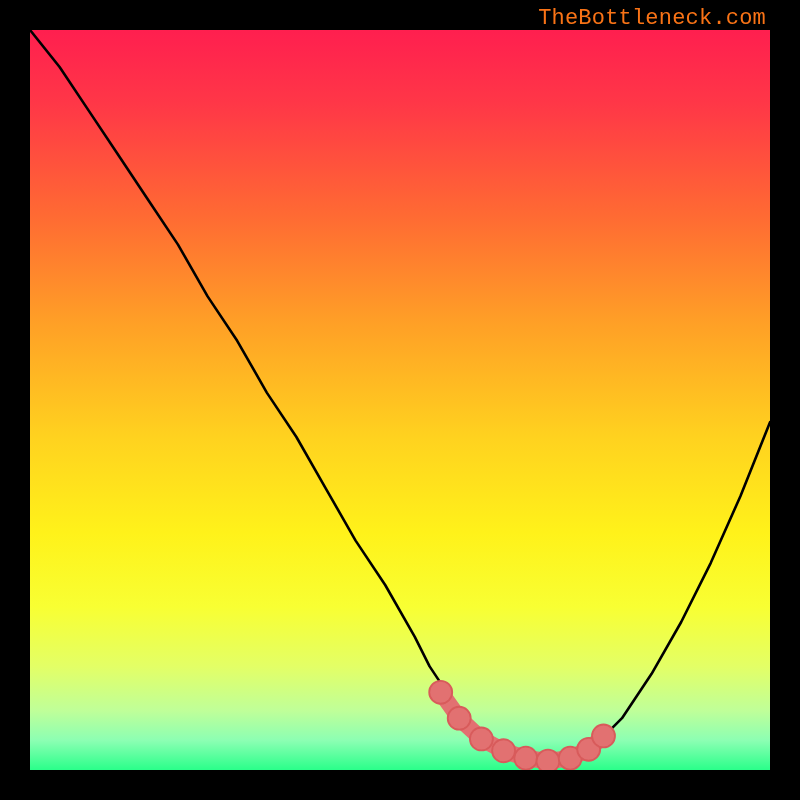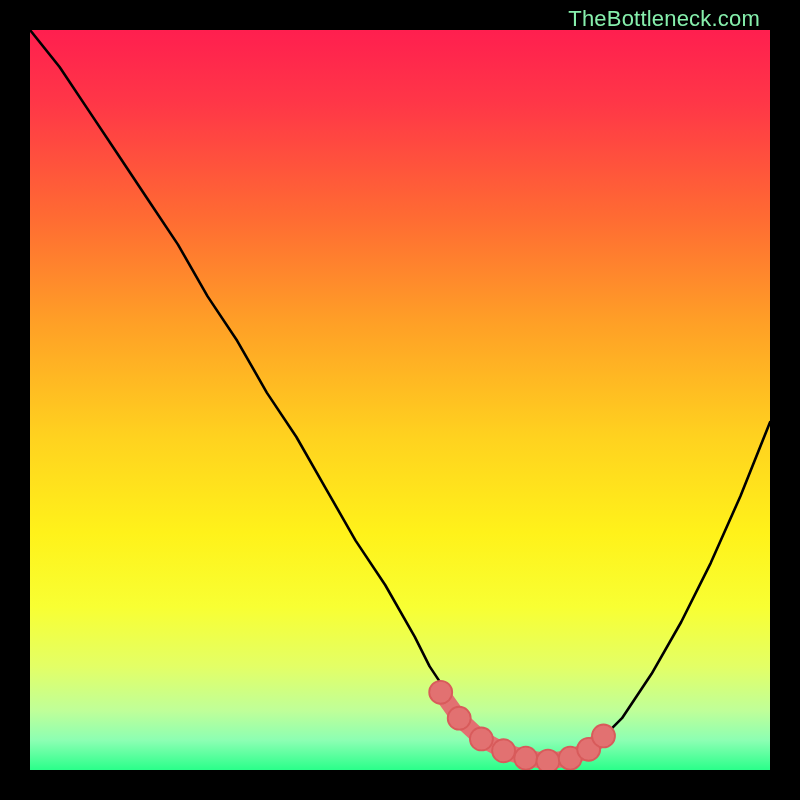--- a/index.html
+++ b/index.html
@@ -17,24 +17,24 @@
     width: 740px;
     height: 740px;
   }
   .gradient {
     position: absolute;
     inset: 0;
   }
   .watermark {
     position: absolute;
     top: 6px;
-    right: 40px;
-    font-family: Liberation Sans, sans-serif;
+    right: 34px;
+    font-family: Liberation Mono, monospace;
     font-size: 22px;
-    color: #86efac;
+    color: #f97316;
     letter-spacing: 0.2px;
   }
   svg.curve {
     position: absolute;
     inset: 0;
     width: 100%;
     height: 100%;
   }
 </style>
 </head>

